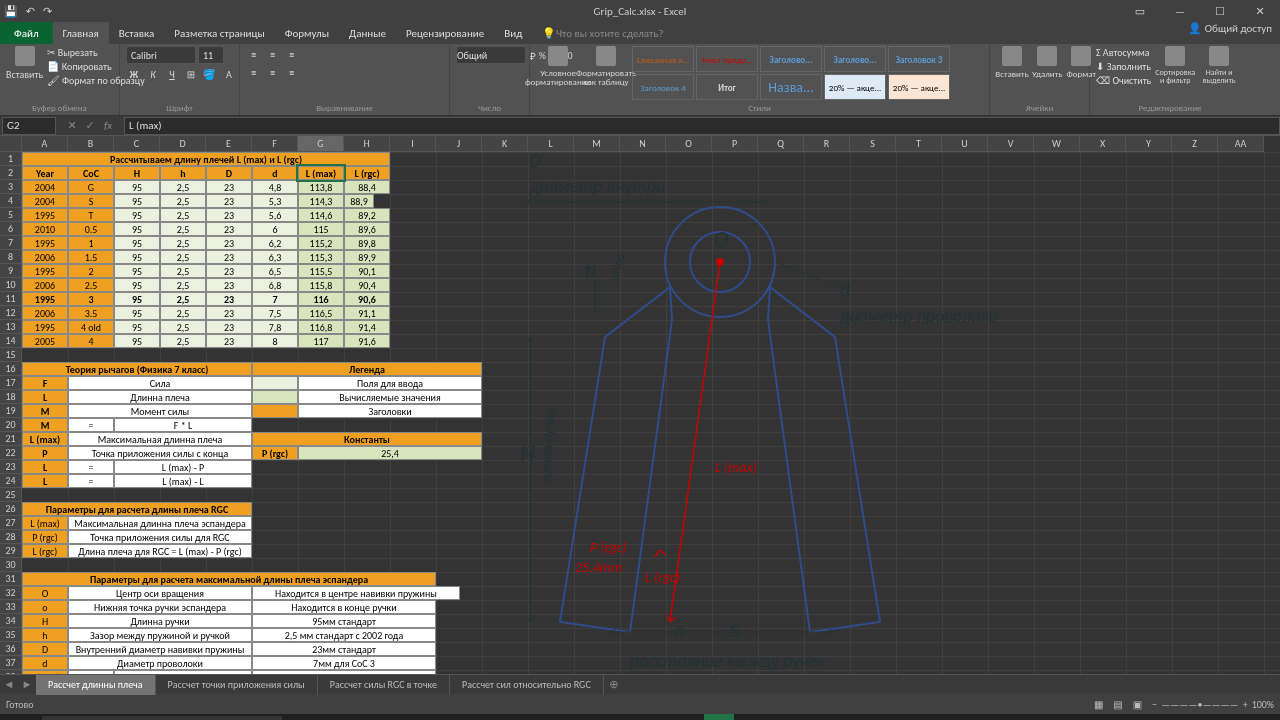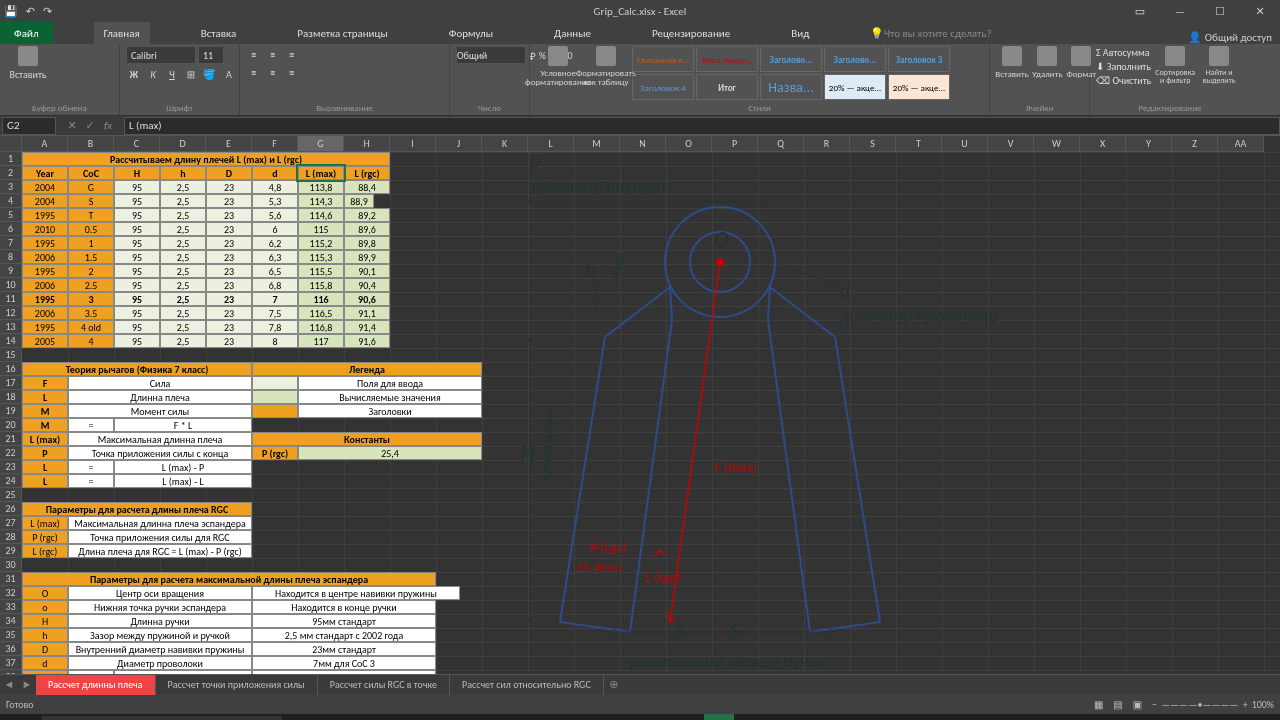--- a/index.html
+++ b/index.html
@@ -2,21 +2,21 @@
 <html><head>
 <meta charset="utf-8">
 <style>
 * { box-sizing: border-box; margin: 0; padding: 0; font-family: 'Segoe UI', Calibri, sans-serif; }
 body { background: #2b2b2b; width: 1280px; height: 720px; overflow: hidden; font-size: 11px; color: #d4d4d4; }
 .titlebar { height: 22px; background: #404040; display: flex; align-items: center; justify-content: center; position: relative; }
 .titlebar .title { font-size: 11px; color: #ccc; }
 .titlebar .wbtns { position: absolute; right: 0; display: flex; }
 .titlebar .wbtns span { width: 40px; height: 22px; display: flex; align-items: center; justify-content: center; color: #ccc; }
 .titlebar .lbtns { position: absolute; left: 4px; display: flex; gap: 8px; }
-.menubar { height: 22px; background: #404040; display: flex; align-items: flex-end; font-size: 11px; gap: 41px; }
+.menubar { height: 22px; background: #404040; display: flex; align-items: flex-start; font-size: 11px; }
 .menubar .tab { padding: 0 10px; height: 22px; display: flex; align-items: center; color: #ddd; cursor: pointer; }
 .menubar .tab.active { background: #525252; }
 .menubar .file-tab { background: #0a6332; color: #fff; padding: 0 14px; }
 .menubar .share { margin-left: auto; margin-right: 8px; color: #ccc; }
 .ribbon { height: 72px; background: #525252; display: flex; border-bottom: 1px solid #333; font-size: 10px; }
 .rgroup { border-right: 1px solid #444; padding: 2px 6px; display: flex; flex-direction: column; justify-content: space-between; }
 .rgroup .glabel { text-align: center; color: #999; font-size: 9px; margin-top: 2px; }
 .rgroup .gcontent { display: flex; gap: 4px; align-items: flex-start; flex: 1; }
 .ribbon .btn-big { display: flex; flex-direction: column; align-items: center; width: 44px; cursor: pointer; }
 .ribbon .icon { width: 20px; height: 20px; background: #888; border-radius: 2px; margin-bottom: 2px; }
@@ -54,21 +54,21 @@
 .cell.yel { background: #f0a020; color: #000; justify-content: center; border: 1px solid #888; }
 .cell.b { font-weight: bold; }
 .cell.calc { background: #d8e4bc; color: #000; justify-content: center; border: 1px solid #888; }
 .cell.inp { background: #ebf1de; color: #000; justify-content: center; border: 1px solid #888; }
 .cell.white { background: #fff; color: #000; border: 1px solid #888; justify-content: center; }
 .cell.sel { outline: 2px solid #217346; z-index: 5; }
 .diagram { position: absolute; top: 16px; left: 500px; width: 530px; height: 520px; pointer-events: none; }
 .sheettabs { height: 20px; background: #3a3a3a; display: flex; align-items: center; border-top: 1px solid #555; }
 .sheettabs .navbtn { width: 18px; height: 18px; display: flex; align-items: center; justify-content: center; color: #888; cursor: pointer; }
 .sheettabs .stab { padding: 0 12px; height: 20px; display: flex; align-items: center; font-size: 10px; border-right: 1px solid #555; cursor: pointer; color: #bbb; }
-.sheettabs .stab.active { background: #ef4444; color: #fff; }
+.sheettabs .stab.active { background: #737373; color: #fff; }
 .sheettabs .addtab { width: 20px; display: flex; align-items: center; justify-content: center; cursor: pointer; color: #888; }
 .statusbar { height: 20px; background: #404040; display: flex; align-items: center; padding: 0 6px; font-size: 10px; color: #bbb; }
 .statusbar .sright { margin-left: auto; display: flex; gap: 10px; align-items: center; }
 .statusbar .zoom { display: flex; gap: 4px; align-items: center; }
 .taskbar { height: 30px; background: #1f1f1f; display: flex; align-items: center; }
 .taskbar .start { width: 40px; height: 30px; display: flex; align-items: center; justify-content: center; cursor: pointer; }
 .taskbar .search { flex: 0 0 240px; height: 26px; background: #333; margin: 0 2px; display: flex; align-items: center; padding: 0 8px; color: #888; font-size: 11px; }
 .taskbar .ticon { width: 30px; height: 30px; display: flex; align-items: center; justify-content: center; cursor: pointer; }
 .taskbar .tray { margin-left: auto; display: flex; align-items: center; gap: 6px; padding-right: 6px; color: #ccc; font-size: 10px; }
 </style>
@@ -103,20 +103,25 @@
   <span class="share">👤 <span>Общий доступ</span></span>
 </div>
 
 <div class="ribbon">
   <div class="rgroup" style="width:120px">
     <div class="gcontent">
       <div class="btn-big">
           <div class="icon"></div>
           <span>Вставить</span>
         </div>
+      <div class="stack">
+        <span>✂ <span>Вырезать</span></span>
+        <span>📄 <span>Копировать</span></span>
+        <span>🖌 <span>Формат по образцу</span></span>
+      </div>
     </div>
     <div class="glabel">Буфер обмена</div>
   </div>
   <div class="rgroup" style="width:120px">
     <div class="gcontent">
       <div class="fontbox">
         <div class="row1">
           <input style="width: 70px;" value="Calibri">
           <input style="width: 26px;" value="11">
         </div>

